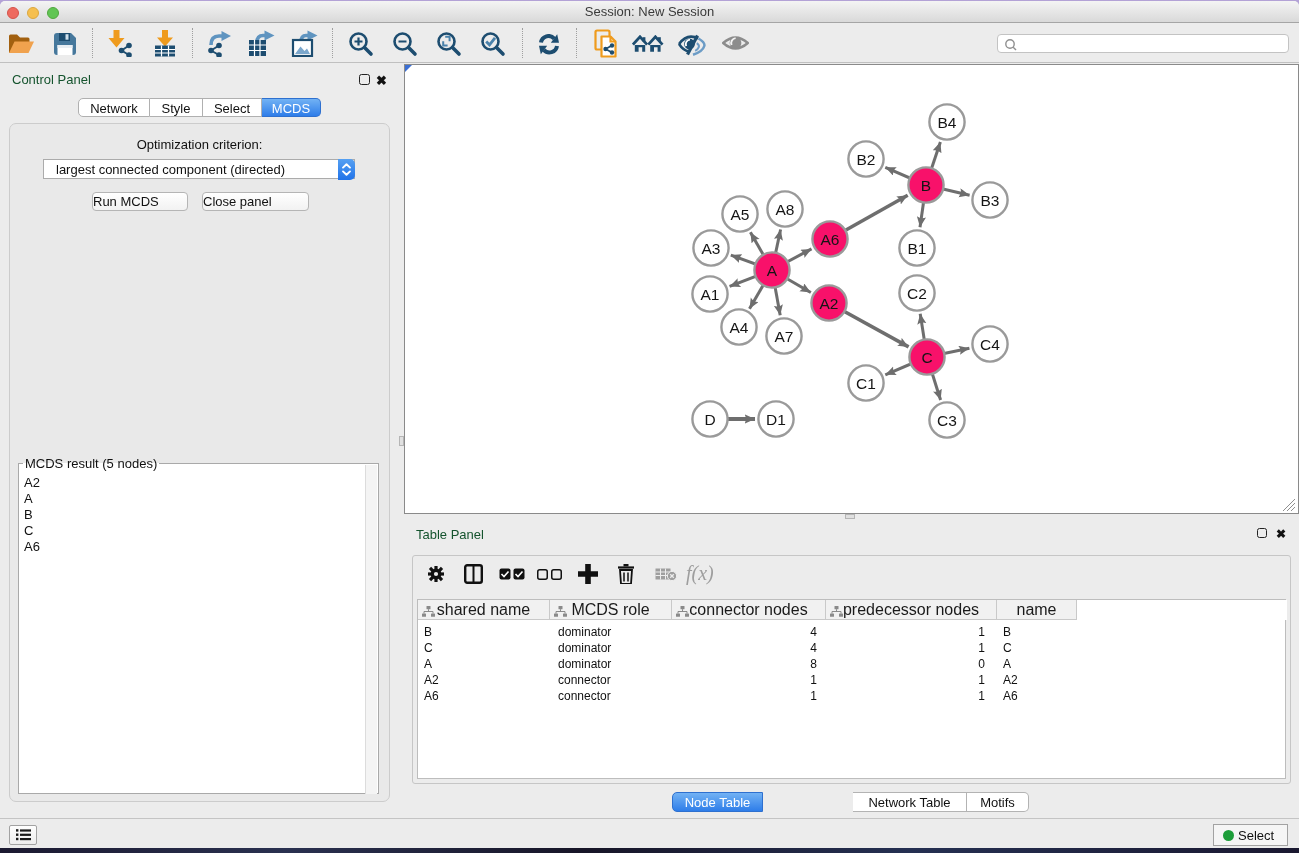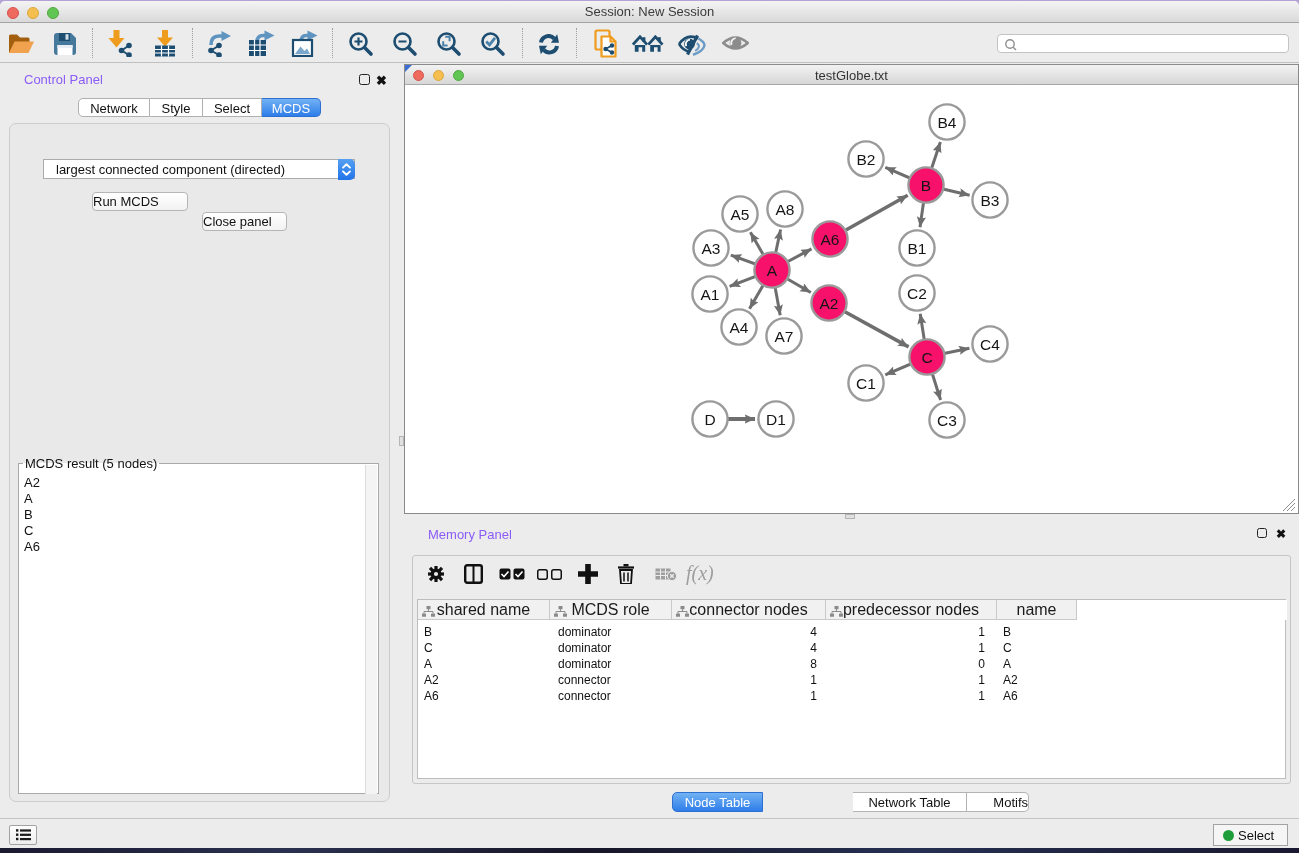--- a/index.html
+++ b/index.html
@@ -13,21 +13,21 @@
 #titlebar { position:absolute; left:0; top:0; width:1299px; height:22px;
   background:linear-gradient(180deg,#f4f4f4,#d9d9d9); border-bottom:1px solid #a5a5a5;
   border-radius:5px 5px 0 0; }
 .tl { position:absolute; width:12px; height:12px; border-radius:50%; top:6px; }
 #titlebar .t { position:absolute; top:3px; width:100%; text-align:center; font-size:13px; color:#3a3a3a; }
 #toolbar { position:absolute; left:0; top:23px; width:1299px; height:39px; background:#ececec;
   border-bottom:1px solid #c0c0c0; }
 .tsep { position:absolute; top:4px; height:30px; width:0; border-left:1px dotted #9f9f9f; }
 #searchbox { position:absolute; left:997px; top:10px; width:292px; height:19px; background:#fff;
   border:1px solid #c3c3c3; border-radius:4px; }
-.panel-title { font-size:13px; color:#8b5cf6;margin-left:12px; }
+.panel-title { font-size:13px; color:#14532d; }
 .wbtn { position:absolute; width:11px; height:11px; border:1.6px solid #222; border-radius:2.5px; }
 .xbtn { position:absolute; font-size:13px; font-weight:bold; color:#111; line-height:11px; }
 
 #ctl-sub { position:absolute; left:9px; top:122px; width:381px; height:679px; background:#e9e9e9;
   border:1px solid #cccccc; border-radius:7px; }
 .tabrow { position:absolute; height:19px; display:flex; }
 .tab { height:19px; line-height:19px; font-size:13px; color:#111; text-align:center;
   background:#fff; border-top:1px solid #b0b0b0; border-bottom:1px solid #b0b0b0;
   border-right:1px solid #b0b0b0; }
 .tab.first { border-left:1px solid #b0b0b0; border-radius:5px 0 0 5px; }
@@ -238,54 +238,49 @@
  <div class="panel-title abs" style="left:12px;top:9px;">Control Panel</div>
  <div class="wbtn" style="left:359px;top:11px;"></div>
  <div class="xbtn" style="left:376px;top:12px;">✖</div>
  <div class="tabrow" style="left:78px;top:35px;">
    <div class="tab first" style="width:72px;">Network</div>
    <div class="tab" style="width:53px;">Style</div>
    <div class="tab" style="width:59px;">Select</div>
    <div class="tab sel last" style="width:59px;">MCDS</div>
  </div>
  <div id="ctl-sub" style="top:60px;">
+   <div class="abs" style="top:13px;width:100%;text-align:center;font-size:13px;color:#111;">Optimization criterion:</div>
    <div class="abs" style="left:33px;top:35px;width:312px;height:20px;background:#fff;border:1px solid #ababab;border-radius:0;">
      <div class="abs" style="left:12px;top:1px;font-size:13px;color:#111;line-height:17px;">largest connected component (directed)</div>
      <div class="abs" style="right:-1px;top:-1px;width:17px;height:21px;border-radius:0 5px 5px 0;background:linear-gradient(180deg,#55a0f2,#2173e9);">
        <svg width="17" height="21">
                 <g fill="none" stroke="#fff" stroke-width="1.9" stroke-linecap="round" stroke-linejoin="round">
                   <path d="M5,8.6 L8.5,5.2 L12,8.6"></path>
                   <path d="M5,12.4 L8.5,15.8 L12,12.4"></path>
                 </g>
               </svg>
      </div>
    </div>
    <div class="btn" style="left:82px;top:68px;width:96px;">Run MCDS</div>
-   <div class="btn" style="left:192px;top:68px;width:85px;margin-top:20px;">Close panel</div>
+   <div class="btn" style="left:192px;top:68px;width:107px;">Close panel</div>
    <div id="resultbox" style="top:339px;left:8px;">
      <div class="legend">MCDS result (5 nodes)</div>
      <div class="scroll"></div>
      <div class="ritem" style="top:11px;">A2</div>
      <div class="ritem" style="top:27px;">A</div>
      <div class="ritem" style="top:43px;">B</div>
      <div class="ritem" style="top:59px;">C</div>
      <div class="ritem" style="top:75px;">A6</div>
    </div>
  </div>
 </div>
 <div id="netwin">
  <svg width="7" height="7" style="position:absolute;left:0;top:0;z-index:9">
           <path d="M0,0 L7,0 L0,7 Z" fill="#3b6fd4"></path>
         </svg>
- <div id="nettitle">
-  <div class="tl" style="left:8px;top:5px;width:11px;height:11px;background:#ee6a5f;border:1px solid #d5534a;"></div>
-  <div class="tl" style="left:28px;top:5px;width:11px;height:11px;background:#f5bf4f;border:1px solid #dca73e;"></div>
-  <div class="tl" style="left:48px;top:5px;width:11px;height:11px;background:#61c554;border:1px solid #51a73f;"></div>
-  <div class="t">testGlobe.txt</div>
- </div>
  <svg width="894" height="428" style="position:absolute;left:0;top:21px;">
   <defs>
             <marker id="arw" markerUnits="userSpaceOnUse" markerWidth="13" markerHeight="10" refX="10.5" refY="4.6" orient="auto">
    <path d="M0,0 L10.5,4.6 L0,9.2 Q2.8,4.6 0,0 Z" fill="#6e6e6e"></path>
             </marker>
           </defs>
 <line x1="367.0" y1="184.0" x2="324.6" y2="200.4" stroke="#6e6e6e" stroke-width="3" marker-end="url(#arw)"></line>
 <line x1="367.0" y1="184.0" x2="325.8" y2="169.1" stroke="#6e6e6e" stroke-width="3" marker-end="url(#arw)"></line>
 <line x1="367.0" y1="184.0" x2="344.5" y2="222.8" stroke="#6e6e6e" stroke-width="3" marker-end="url(#arw)"></line>
 <line x1="367.0" y1="184.0" x2="345.4" y2="146.2" stroke="#6e6e6e" stroke-width="3" marker-end="url(#arw)"></line>
@@ -351,21 +346,21 @@
   <g stroke="#8f8f8f" stroke-width="1">
             <line x1="3" y1="15" x2="15" y2="3"></line>
             <line x1="7" y1="15" x2="15" y2="7"></line>
             <line x1="11" y1="15" x2="15" y2="11"></line>
           </g>
  </svg>
 </div>
 <div class="abs" style="left:399px;top:435px;width:5px;height:10px;background:#e0e0e0;border:1px solid #b5b5b5;"></div>
 <div class="abs" style="left:845px;top:513px;width:10px;height:5px;background:#e0e0e0;border:1px solid #b5b5b5;"></div>
 <div class="abs" style="left:404px;top:520px;width:895px;height:295px;background:#ececec;">
-        <div class="panel-title abs" style="left:12px;top:6px;">Memory Panel</div>
+        <div class="panel-title abs" style="left:12px;top:6px;">Table Panel</div>
         <div class="wbtn" style="left:853px;top:7px;width:10px;height:10px;"></div>
         <div class="xbtn" style="left:872px;top:8px;font-size:12px;">✖</div>
         <div id="tp-box" style="left:8px;top:34px;">
           <svg class="abs" style="left:15px;top:10px" width="16" height="16" viewBox="0 0 16 16">
             <g fill="#111">
               <rect x="-1.6" y="-8.5" width="3.2" height="5" transform="rotate(0,8,8) translate(8,8)"></rect>
               <rect x="-1.6" y="-8.5" width="3.2" height="5" transform="rotate(45,8,8) translate(8,8)"></rect>
               <rect x="-1.6" y="-8.5" width="3.2" height="5" transform="rotate(90,8,8) translate(8,8)"></rect>
               <rect x="-1.6" y="-8.5" width="3.2" height="5" transform="rotate(135,8,8) translate(8,8)"></rect>
               <rect x="-1.6" y="-8.5" width="3.2" height="5" transform="rotate(180,8,8) translate(8,8)"></rect>
@@ -489,21 +484,21 @@
             <div class="td" style="left:140px;top:88px;">connector</div>
             <div class="td" style="left:250px;top:88px;width:149px;text-align:right;">1</div>
             <div class="td" style="left:420px;top:88px;width:147px;text-align:right;">1</div>
             <div class="td" style="left:585px;top:88px;">A6</div>
           </div>
         </div>
         <div class="tabrow2" style="left:268px;top:271px;">
  <div class="tab2 sel first" style="width:91px;">Node Table</div>
  <div class="tab2" style="width:90px;margin-top:32px;">Edge Table</div>
  <div class="tab2" style="width:114px;">Network Table</div>
- <div class="tab2 last" style="width:62px;text-align:right;">Motifs</div>
+ <div class="tab2 last" style="width:62px;">Motifs</div>
 </div>
       </div>
 <div id="statusbar">
  <div class="abs" style="left:0;top:2px;width:1299px;height:1px;background:#c4c4c4;"></div>
  <div class="abs" style="left:9px;top:9px;width:28px;height:20px;background:linear-gradient(180deg,#fefefe,#ededed);border:1px solid #a2a2a2;border-radius:2px;">
   <svg width="26" height="18">
             <g fill="#1a1a1a">
               <rect x="6" y="3.2" width="2.4" height="2.4"></rect>
               <rect x="10" y="3.4" width="11" height="2.2"></rect>
   <rect x="6" y="7.5" width="2.4" height="2.4"></rect>

